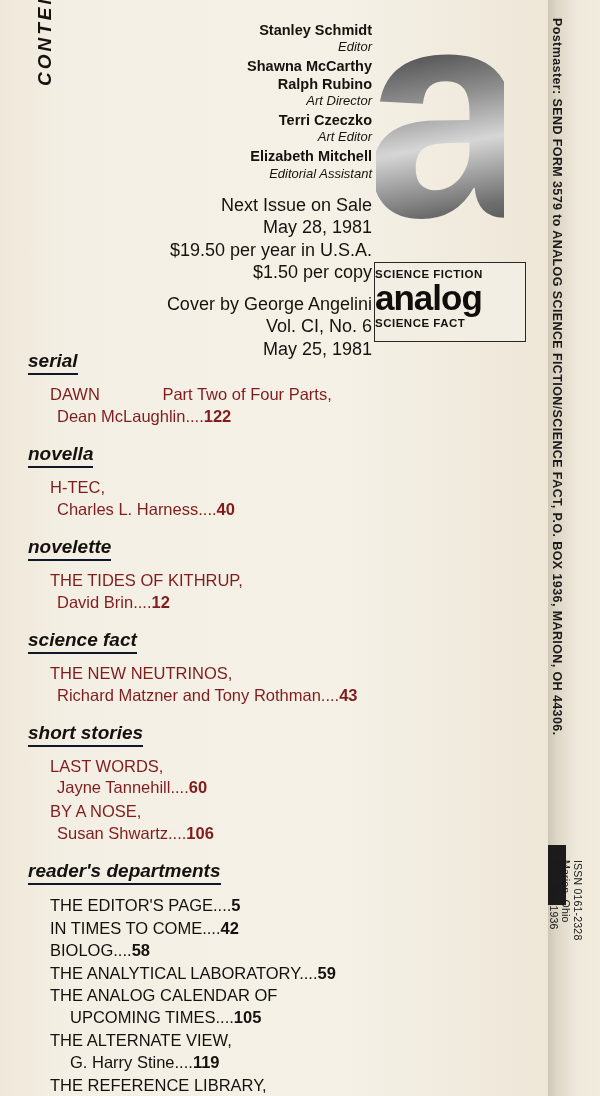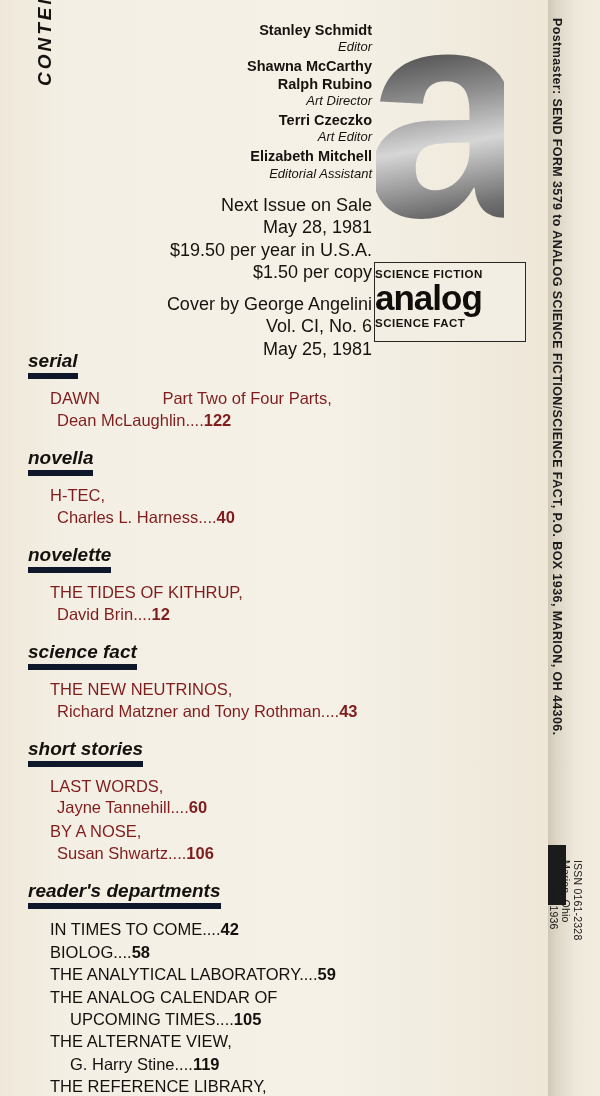--- a/index.html
+++ b/index.html
@@ -168,21 +168,21 @@
   }
   .section {
     margin-bottom: 5px;
   }
   .section-head {
     display: inline-block;
     font-size: 19px;
     font-weight: bold;
     font-style: italic;
     color: #14110e;
-    border-bottom: 6px solid #0f172a;
+    border-bottom: 2px solid #0f172a;
     padding-bottom: 1px;
     margin-bottom: 9px;
     margin-top: 10px;
   }
   .entry {
     font-size: 16.5px;
     line-height: 1.33;
     color: #7f1d1d;
     margin-left: 22px;
     margin-bottom: 2px;
@@ -314,20 +314,23 @@
         <div class="line2">
           <span>Susan Shwartz</span><span class="dots">....</span><span class="pagenum">106</span>
         </div>
       </div>
     </div>
 
     <div class="section">
       <div class="section-head">reader's departments</div>
 
       <div class="dept-line">
+        <span>THE EDITOR'S PAGE</span><span class="dots">....</span><span class="pagenum">5</span>
+      </div>
+      <div class="dept-line">
         <span>IN TIMES TO COME</span><span class="dots">....</span><span class="pagenum">42</span>
       </div>
       <div class="dept-line">
         <span>BIOLOG</span><span class="dots">....</span><span class="pagenum">58</span>
       </div>
       <div class="dept-line">
         <span>THE ANALYTICAL LABORATORY</span><span class="dots">....</span><span class="pagenum">59</span>
       </div>
       <div class="dept-line">
         <span>THE ANALOG CALENDAR OF</span>

